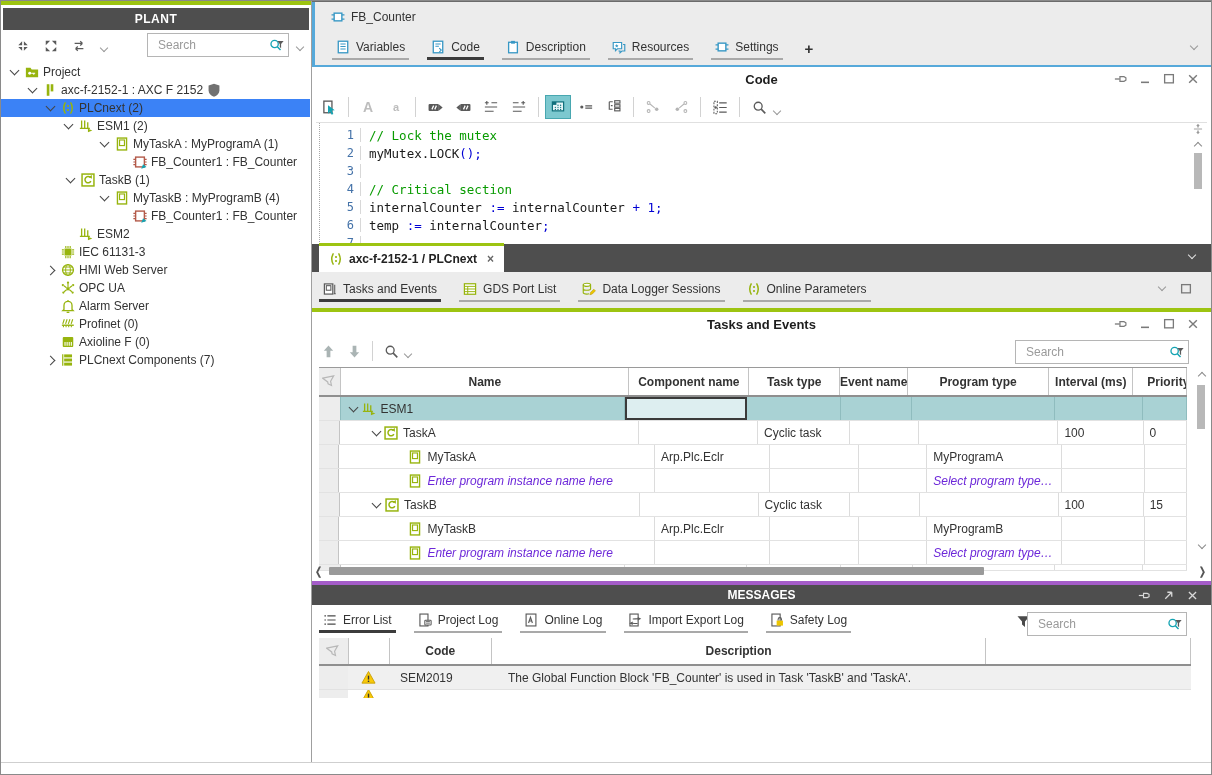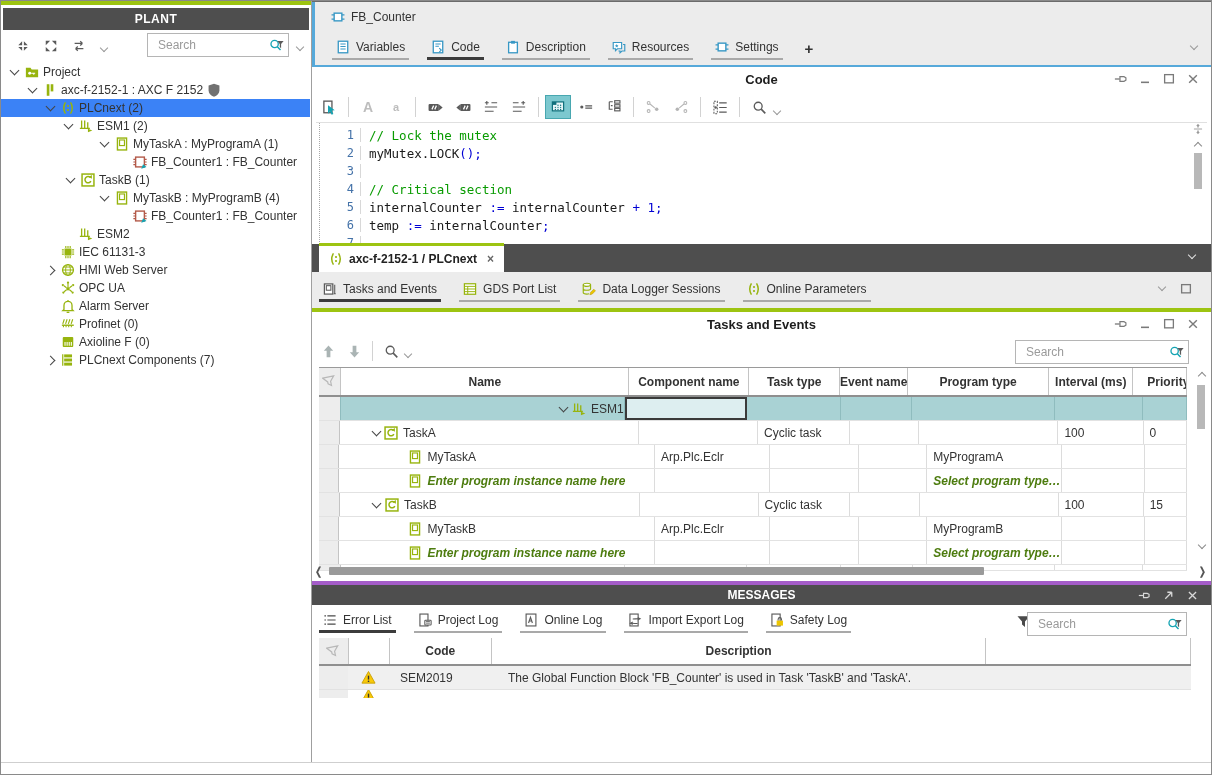--- a/index.html
+++ b/index.html
@@ -82,24 +82,24 @@
   .taskspanel{position:absolute;left:0;top:311px;width:100%;height:269px;background:#fff;}
   .tasksbar{position:absolute;left:4px;top:24px;right:4px;height:30px;display:flex;align-items:center;gap:2px;}
   .tasks-search{position:absolute;right:22px;top:28px;width:160px;}
   .ttable{position:absolute;left:7px;top:55px;width:868px;overflow:hidden;border-top:1px solid #9a9a9a;}
   .thr{display:flex;height:27px;border-bottom:2px solid #8f8f8f;background:#fff;font-weight:bold;}
   .thr .tc{display:flex;align-items:center;justify-content:center;border-right:1px solid #c4c4c4;overflow:hidden;white-space:nowrap;}
   .tdr{display:flex;height:23px;background:#fff;border-bottom:1px solid #e2e2e2;}
   .tdr .tc{display:flex;align-items:center;border-right:1px solid #dcdcdc;overflow:hidden;white-space:nowrap;padding-left:6px;}
   .tdr .tc.g, .thr .tc.g{background:#ededed;border-right:1px solid #c4c4c4;padding-left:0;}
   .tdr.sel{background:#a9d2d4;}
-  .tdr.sel .tc{border-right-color:#8fbcbe;justify-content:flex-end;}
+  .tdr.sel .tc{border-right-color:#8fbcbe;}
   .tdr.sel .tc.g{background:#ededed;}
   .tc.focuscell{outline:2px solid #3a3a3a;outline-offset:-2px;background:#ddeef0;}
-  .ph{font-style:italic;color:#4d7c0f;font-weight:bold;}
+  .ph{font-style:italic;color:#6d28d9;}
   .namecell .lbl{margin-left:5px;}
   .tvscroll{position:absolute;right:3px;top:57px;width:13px;height:192px;}
   .thscroll{position:absolute;left:2px;right:2px;top:252px;height:14px;display:flex;align-items:center;}
   .hthumb{height:8px;background:#9a9a9a;border-radius:1px;}
   
   .messages{position:absolute;left:0;top:580px;width:100%;height:182px;background:#fff;}
   .purpleline{position:absolute;left:0;top:0;width:100%;height:4px;background:#a45cc8;}
   .msgtitle{position:absolute;left:0;top:4px;width:100%;height:20px;background:#4e4e4e;color:#fff;font-weight:bold;
             display:flex;align-items:center;justify-content:center;font-size:12px;}
   .msgtitle .winbtns{top:2px;}

